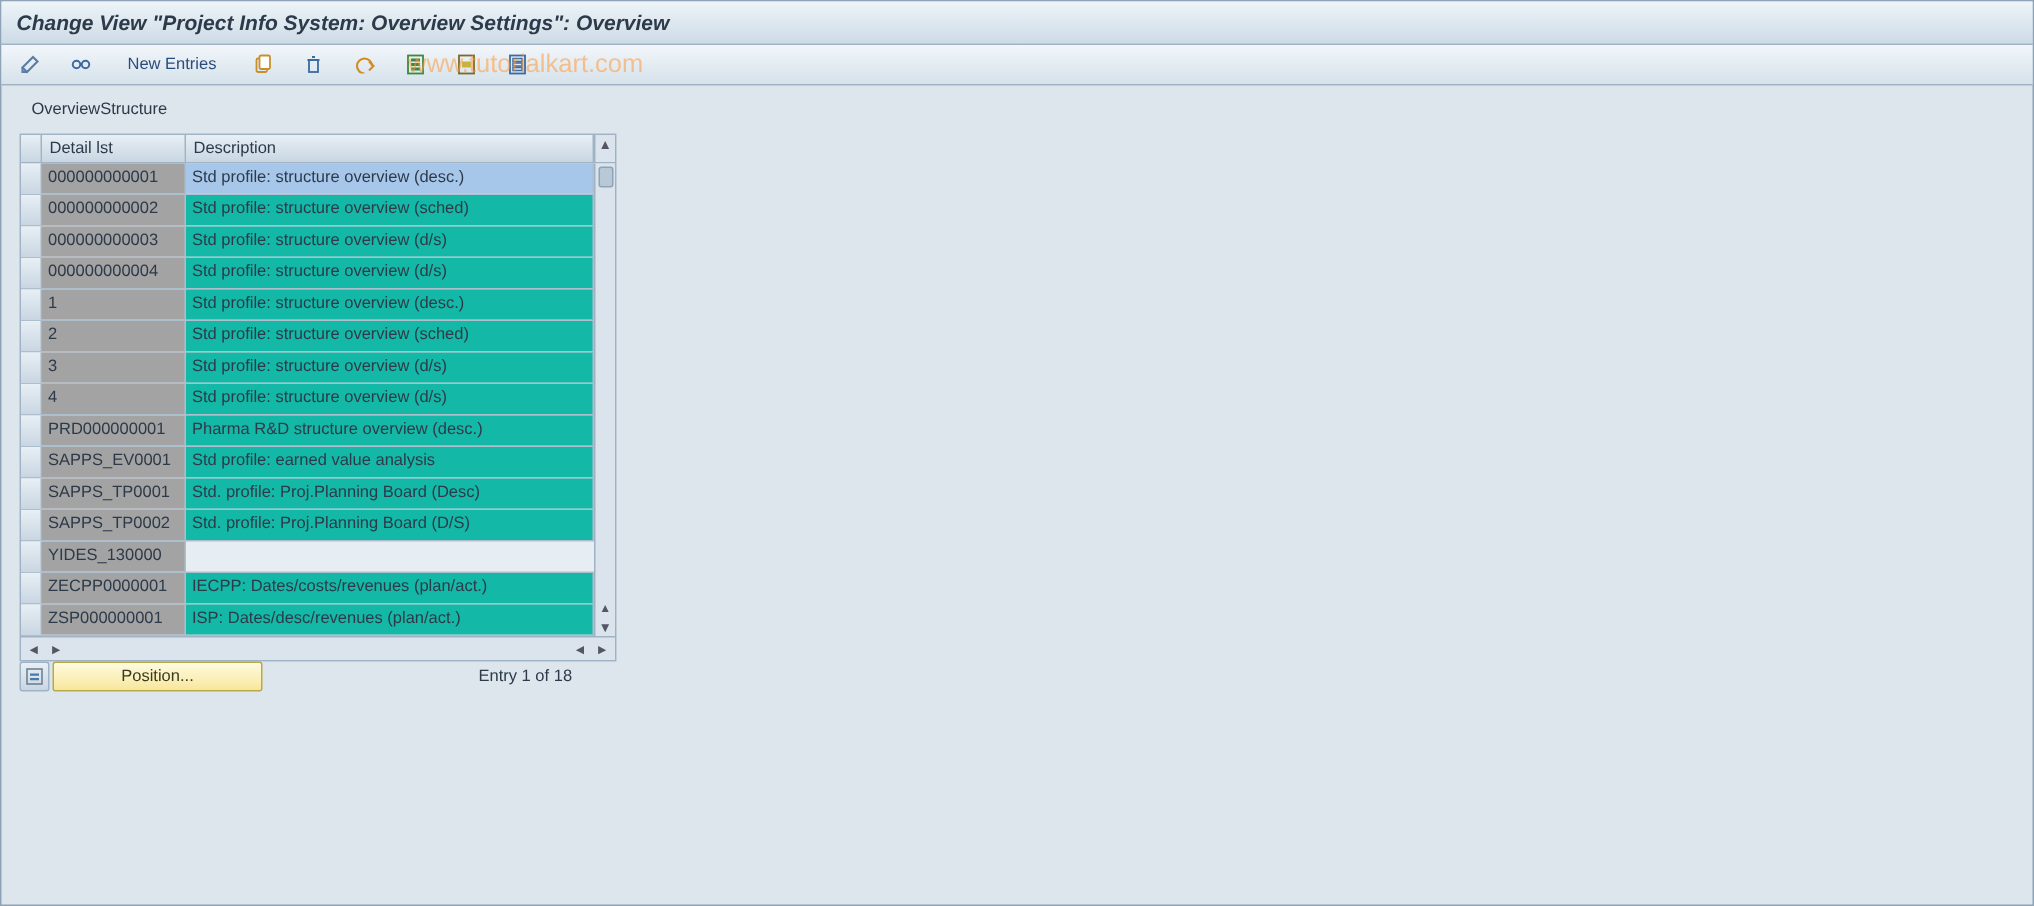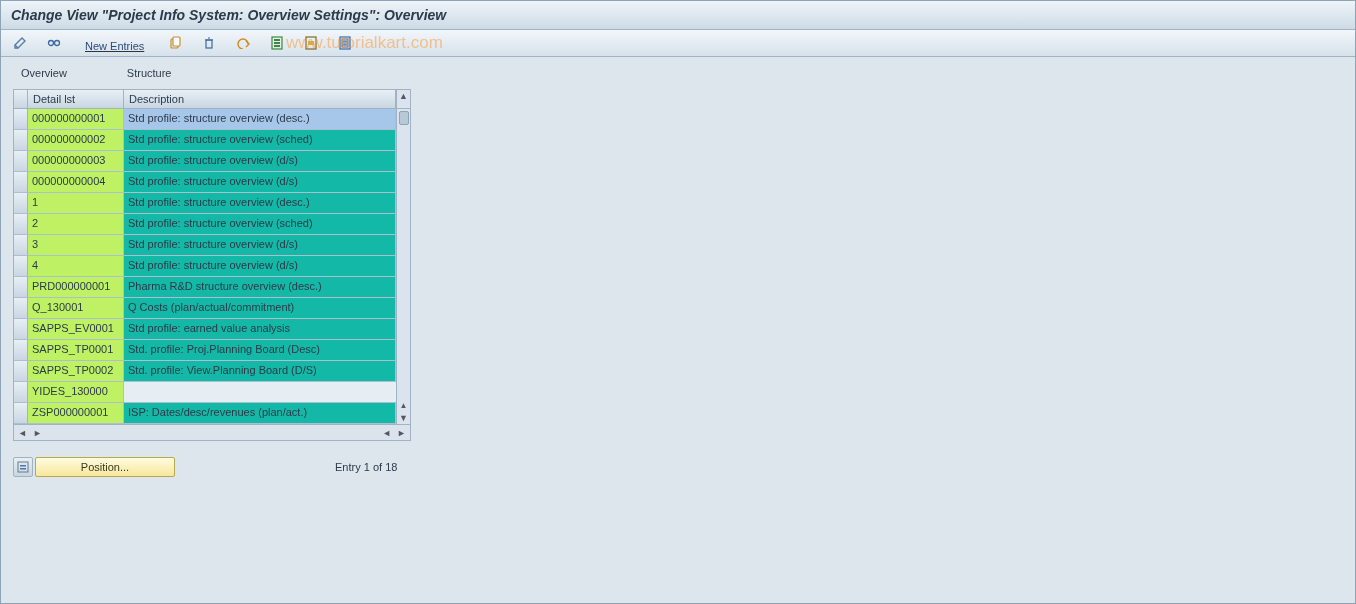--- a/index.html
+++ b/index.html
@@ -26,44 +26,43 @@
     font-size: 14px;
     color: #2d3a4a;
   }
 
   
   .toolbar {
     background: linear-gradient(to bottom, #f2f6fa, #d6e2eb);
     border-bottom: 1px solid #9fb3c4;
     padding: 4px 10px;
     display: flex;
-    align-items: flex-end;
+    align-items: center;
     gap: 16px;
     position: relative;
-    text-decoration: underline;
   }
   .tbtn {
     width: 18px; height: 18px;
     display: inline-flex; align-items:center; justify-content:center;
     border: 1px solid transparent;
     border-radius: 2px;
     cursor: pointer;
     font-size: 12px;
   }
   .newentries { color:#2a4c7c; cursor:pointer; padding:0 6px; }
   .watermark {
-    position:absolute; left:285px; top:3px;
+    position:absolute; left:271px; top:3px;
     font-size:17px; color:#ff9a3c; opacity:.55; font-weight:500;
     pointer-events:none;
   }
 
   
   .tabs {
     padding: 10px 10px 4px 20px;
-    display:flex; gap:60px;
+    display:flex; 
   }
   .tab { cursor:pointer; color:#2d3a4a; }
 
   
   .panel {
     margin: 6px 0 0 12px;
     width: 398px;
     background:#e6edf3;
     border:1px solid #9fb3c4;
   }
@@ -92,35 +91,35 @@
 
   .tbody-wrap { display:flex; }
   .tbody { flex:1; }
   .tr { display:flex; border-bottom:1px solid #adbecd; height:21px; }
   .tr .rowsel { background:linear-gradient(#e8eff5,#c9d6e2); cursor:pointer; }
   .td {
     border-right:1px solid #adbecd;
     padding:3px 4px; background:#f4f8fb; color:#2d3a4a;
     white-space:nowrap; overflow:hidden;
   }
-  .td.col-id { background:#bef264; }
+  .td.col-id { background:#a3a3a3; }
   .td.col-desc { background:#14b8a6; flex:1; }
   .td.sel { background:#a7c7ea; }
 
   .hscrollbar {
     height:16px; background:#dbe4ec; border-top:1px solid #9fb3c4;
     display:flex; align-items:center; justify-content:space-between; padding:0 2px;
   }
   .hbtn { font-size:9px; color:#556; cursor:pointer; padding:0 2px;}
   .hgroup { display:flex; gap:2px; }
 
   
   .footer {
-    margin: 16px 0 0 12px;
-    display:flex; align-items:center; gap:24px;
+    margin: 0 0 0 12px;
+    display:flex; align-items:center; gap:8px;
   }
   .posbtn {
     width:140px; height:20px;
     background:linear-gradient(#fffbe0,#f7e79b);
     border:1px solid #b7a94e;
     border-radius:2px;
     cursor:pointer;
     display:flex; align-items:center; justify-content:center;
     font-size:11px; color:#3a3a20;
     position:relative;
@@ -255,41 +254,41 @@
             <div class="td col-id">4</div>
             <div class="td col-desc">Std profile: structure overview (d/s)</div>
           </div>
           <div class="tr">
             <div class="rowsel"></div>
             <div class="td col-id">PRD000000001</div>
             <div class="td col-desc">Pharma R&amp;D structure overview (desc.)</div>
           </div>
           <div class="tr">
             <div class="rowsel"></div>
-            <div class="td col-id">Q_130001</div>
-            <div class="td col-desc">Q Costs (plan/actual/commitment)</div>
-          </div>
-          <div class="tr">
-            <div class="rowsel"></div>
             <div class="td col-id">SAPPS_EV0001</div>
             <div class="td col-desc">Std profile: earned value analysis</div>
           </div>
           <div class="tr">
             <div class="rowsel"></div>
             <div class="td col-id">SAPPS_TP0001</div>
             <div class="td col-desc">Std. profile: Proj.Planning Board (Desc)</div>
           </div>
           <div class="tr">
             <div class="rowsel"></div>
             <div class="td col-id">SAPPS_TP0002</div>
-            <div class="td col-desc">Std. profile: View.Planning Board (D/S)</div>
+            <div class="td col-desc">Std. profile: Proj.Planning Board (D/S)</div>
           </div>
           <div class="tr">
             <div class="rowsel"></div>
             <div class="td col-id">YIDES_130000</div>
+          </div>
+          <div class="tr">
+            <div class="rowsel"></div>
+            <div class="td col-id">ZECPP0000001</div>
+            <div class="td col-desc">IECPP: Dates/costs/revenues (plan/act.)</div>
           </div>
           <div class="tr">
             <div class="rowsel"></div>
             <div class="td col-id">ZSP000000001</div>
             <div class="td col-desc">ISP: Dates/desc/revenues (plan/act.)</div>
           </div>
         </div>
       <div class="vscroll" style="border-left:1px solid #9fb3c4">
         <div class="thumb"></div>
         <div style="flex:1"></div>

